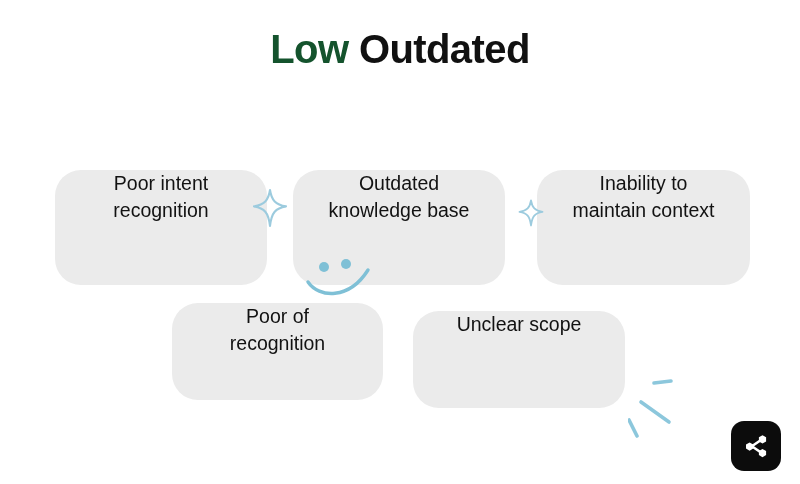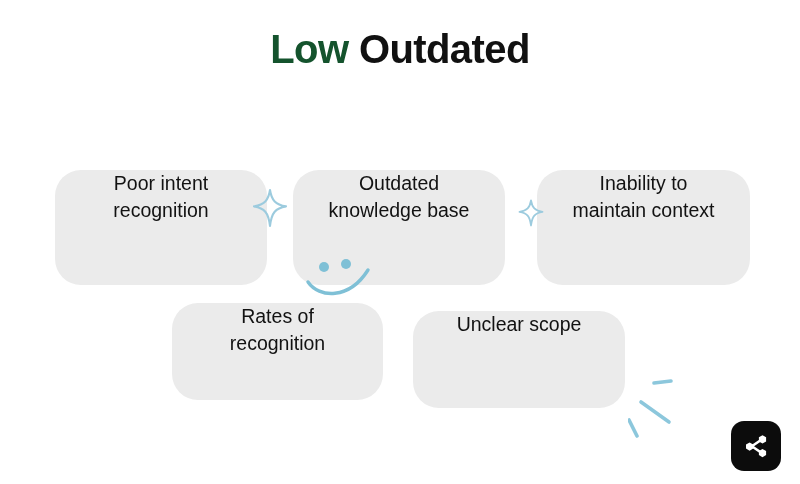--- a/index.html
+++ b/index.html
@@ -105,21 +105,21 @@
 
   <div class="pill pill-2">
     <div>
       <span>Outdated</span>
       <span>knowledge base</span>
     </div>
   </div>
 
   <div class="pill pill-4">
     <div>
-      <span>Rates of</span>
+      <span>Poor of</span>
       <span>recognition</span>
     </div>
   </div>
 
   <div class="pill pill-5">
     <div>
       <span>Unclear scope</span>
     </div>
   </div>
 

